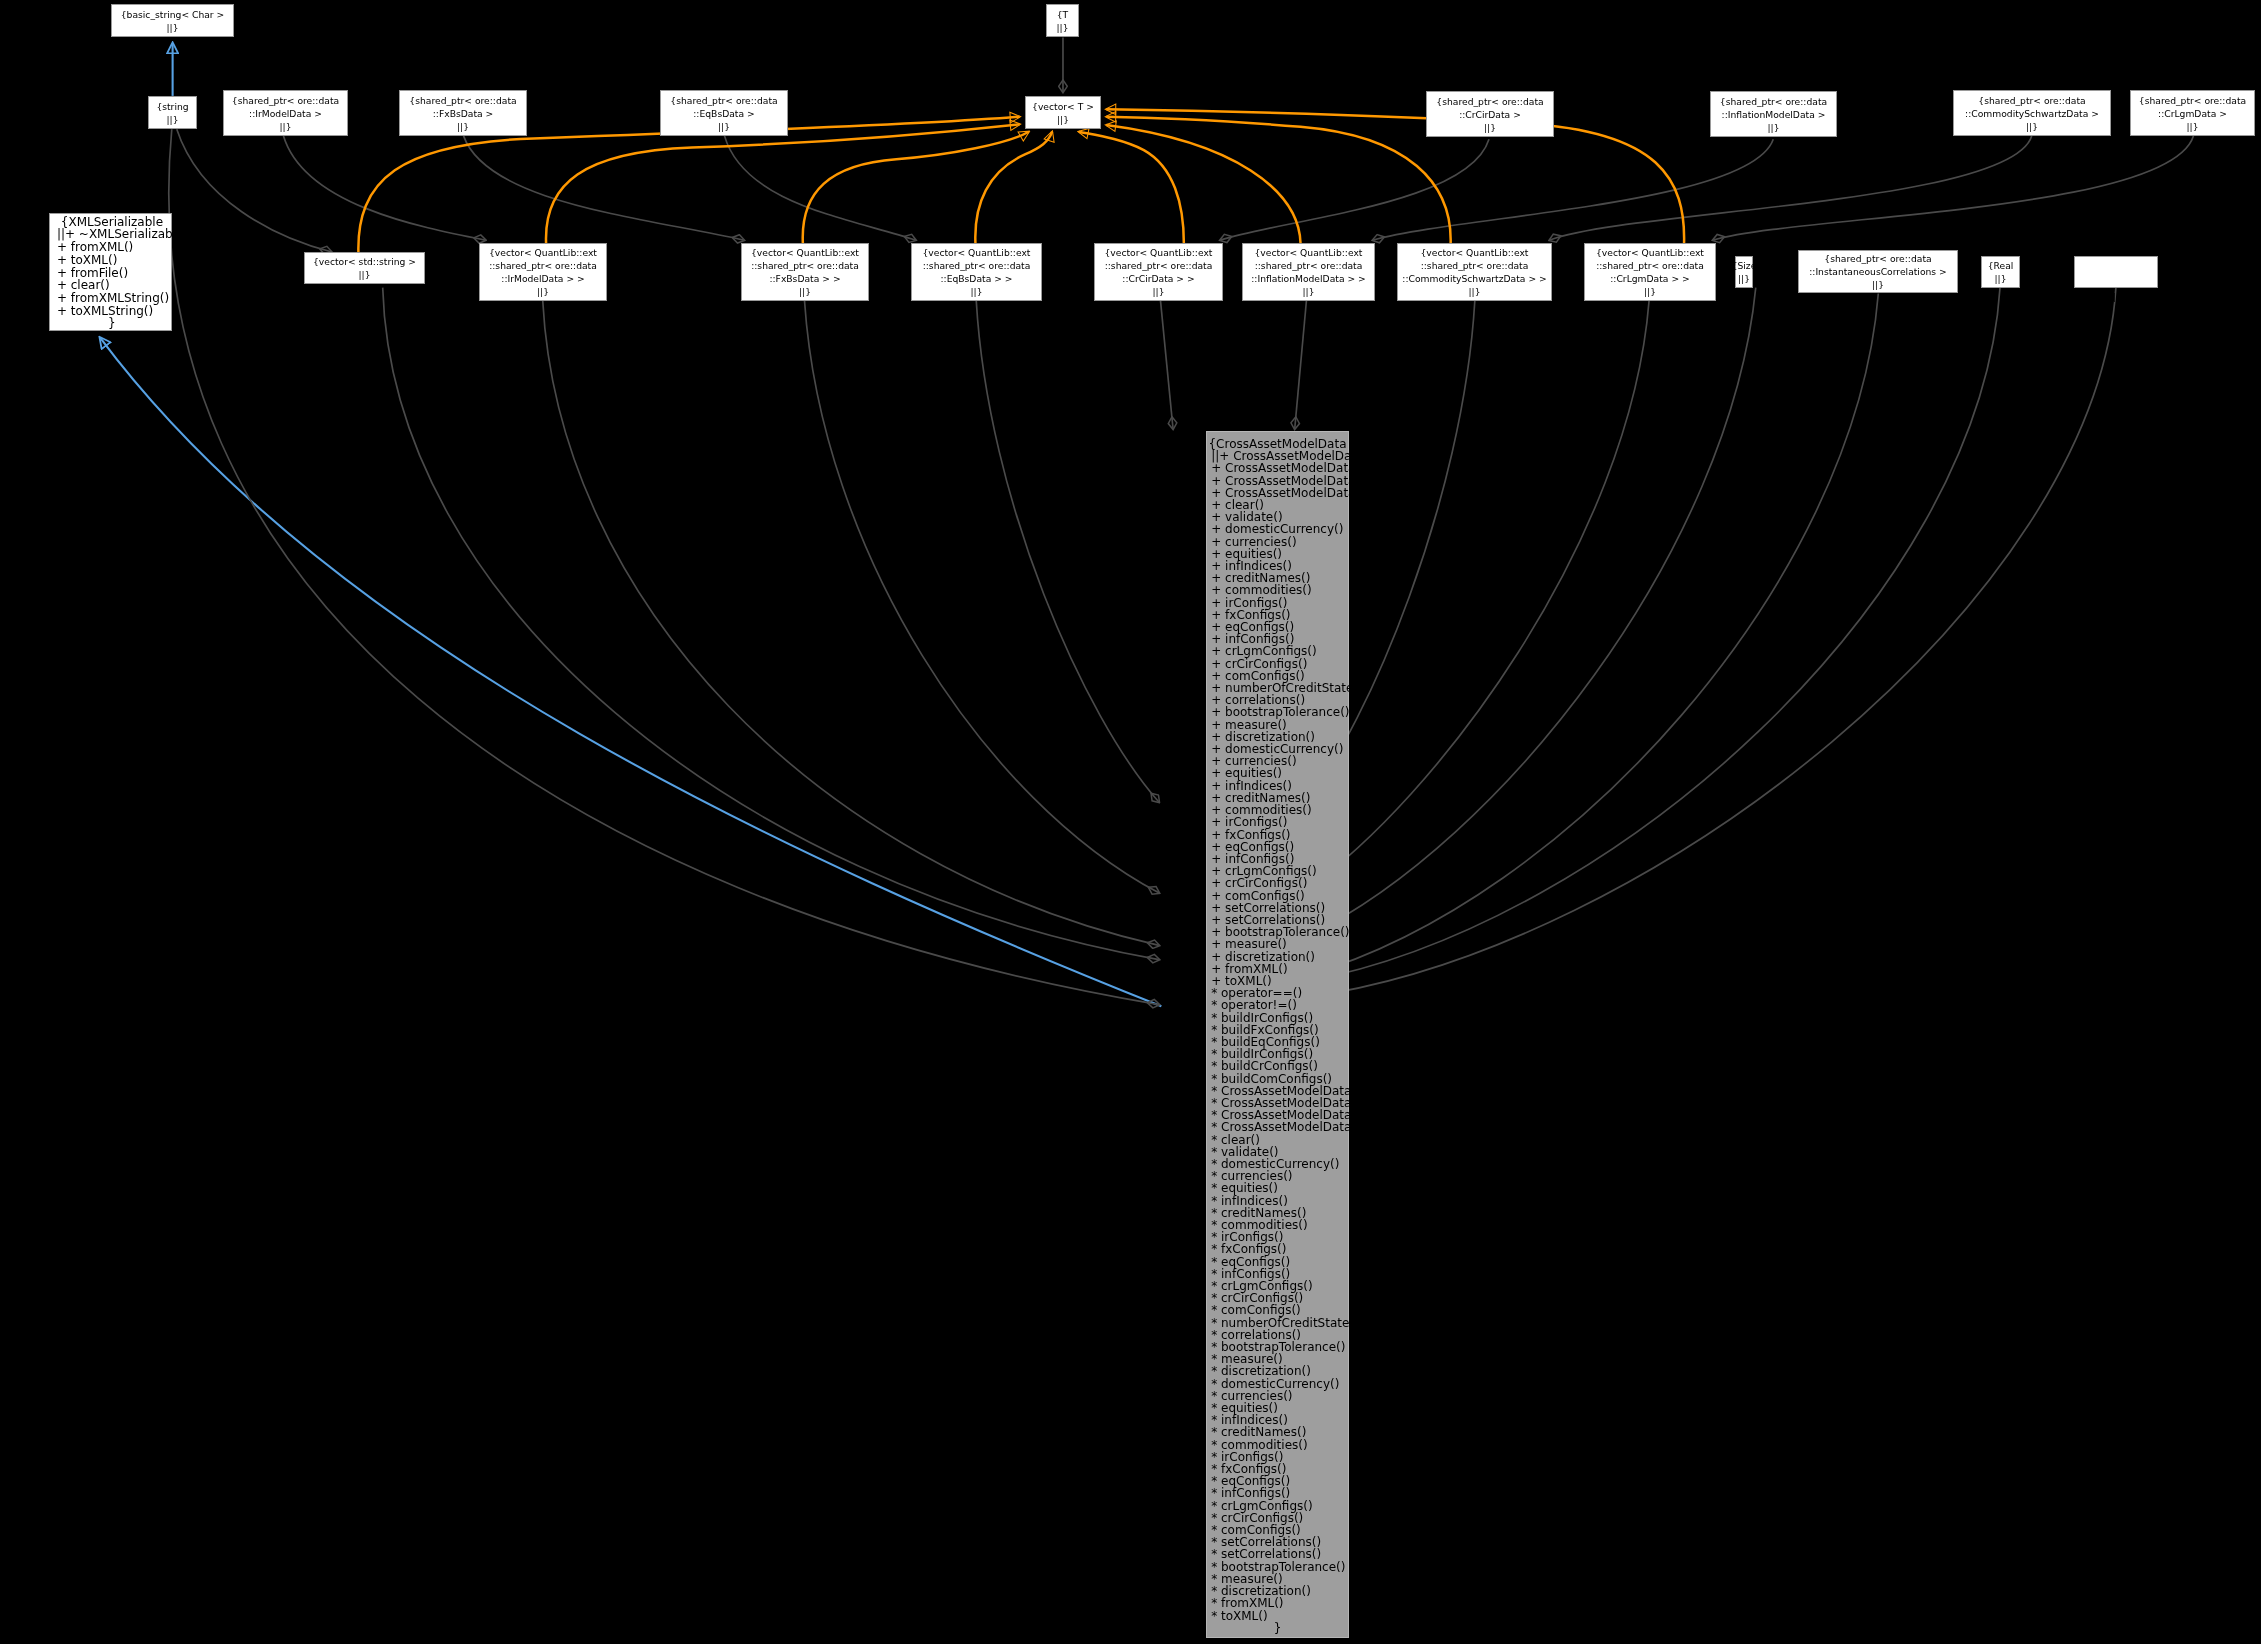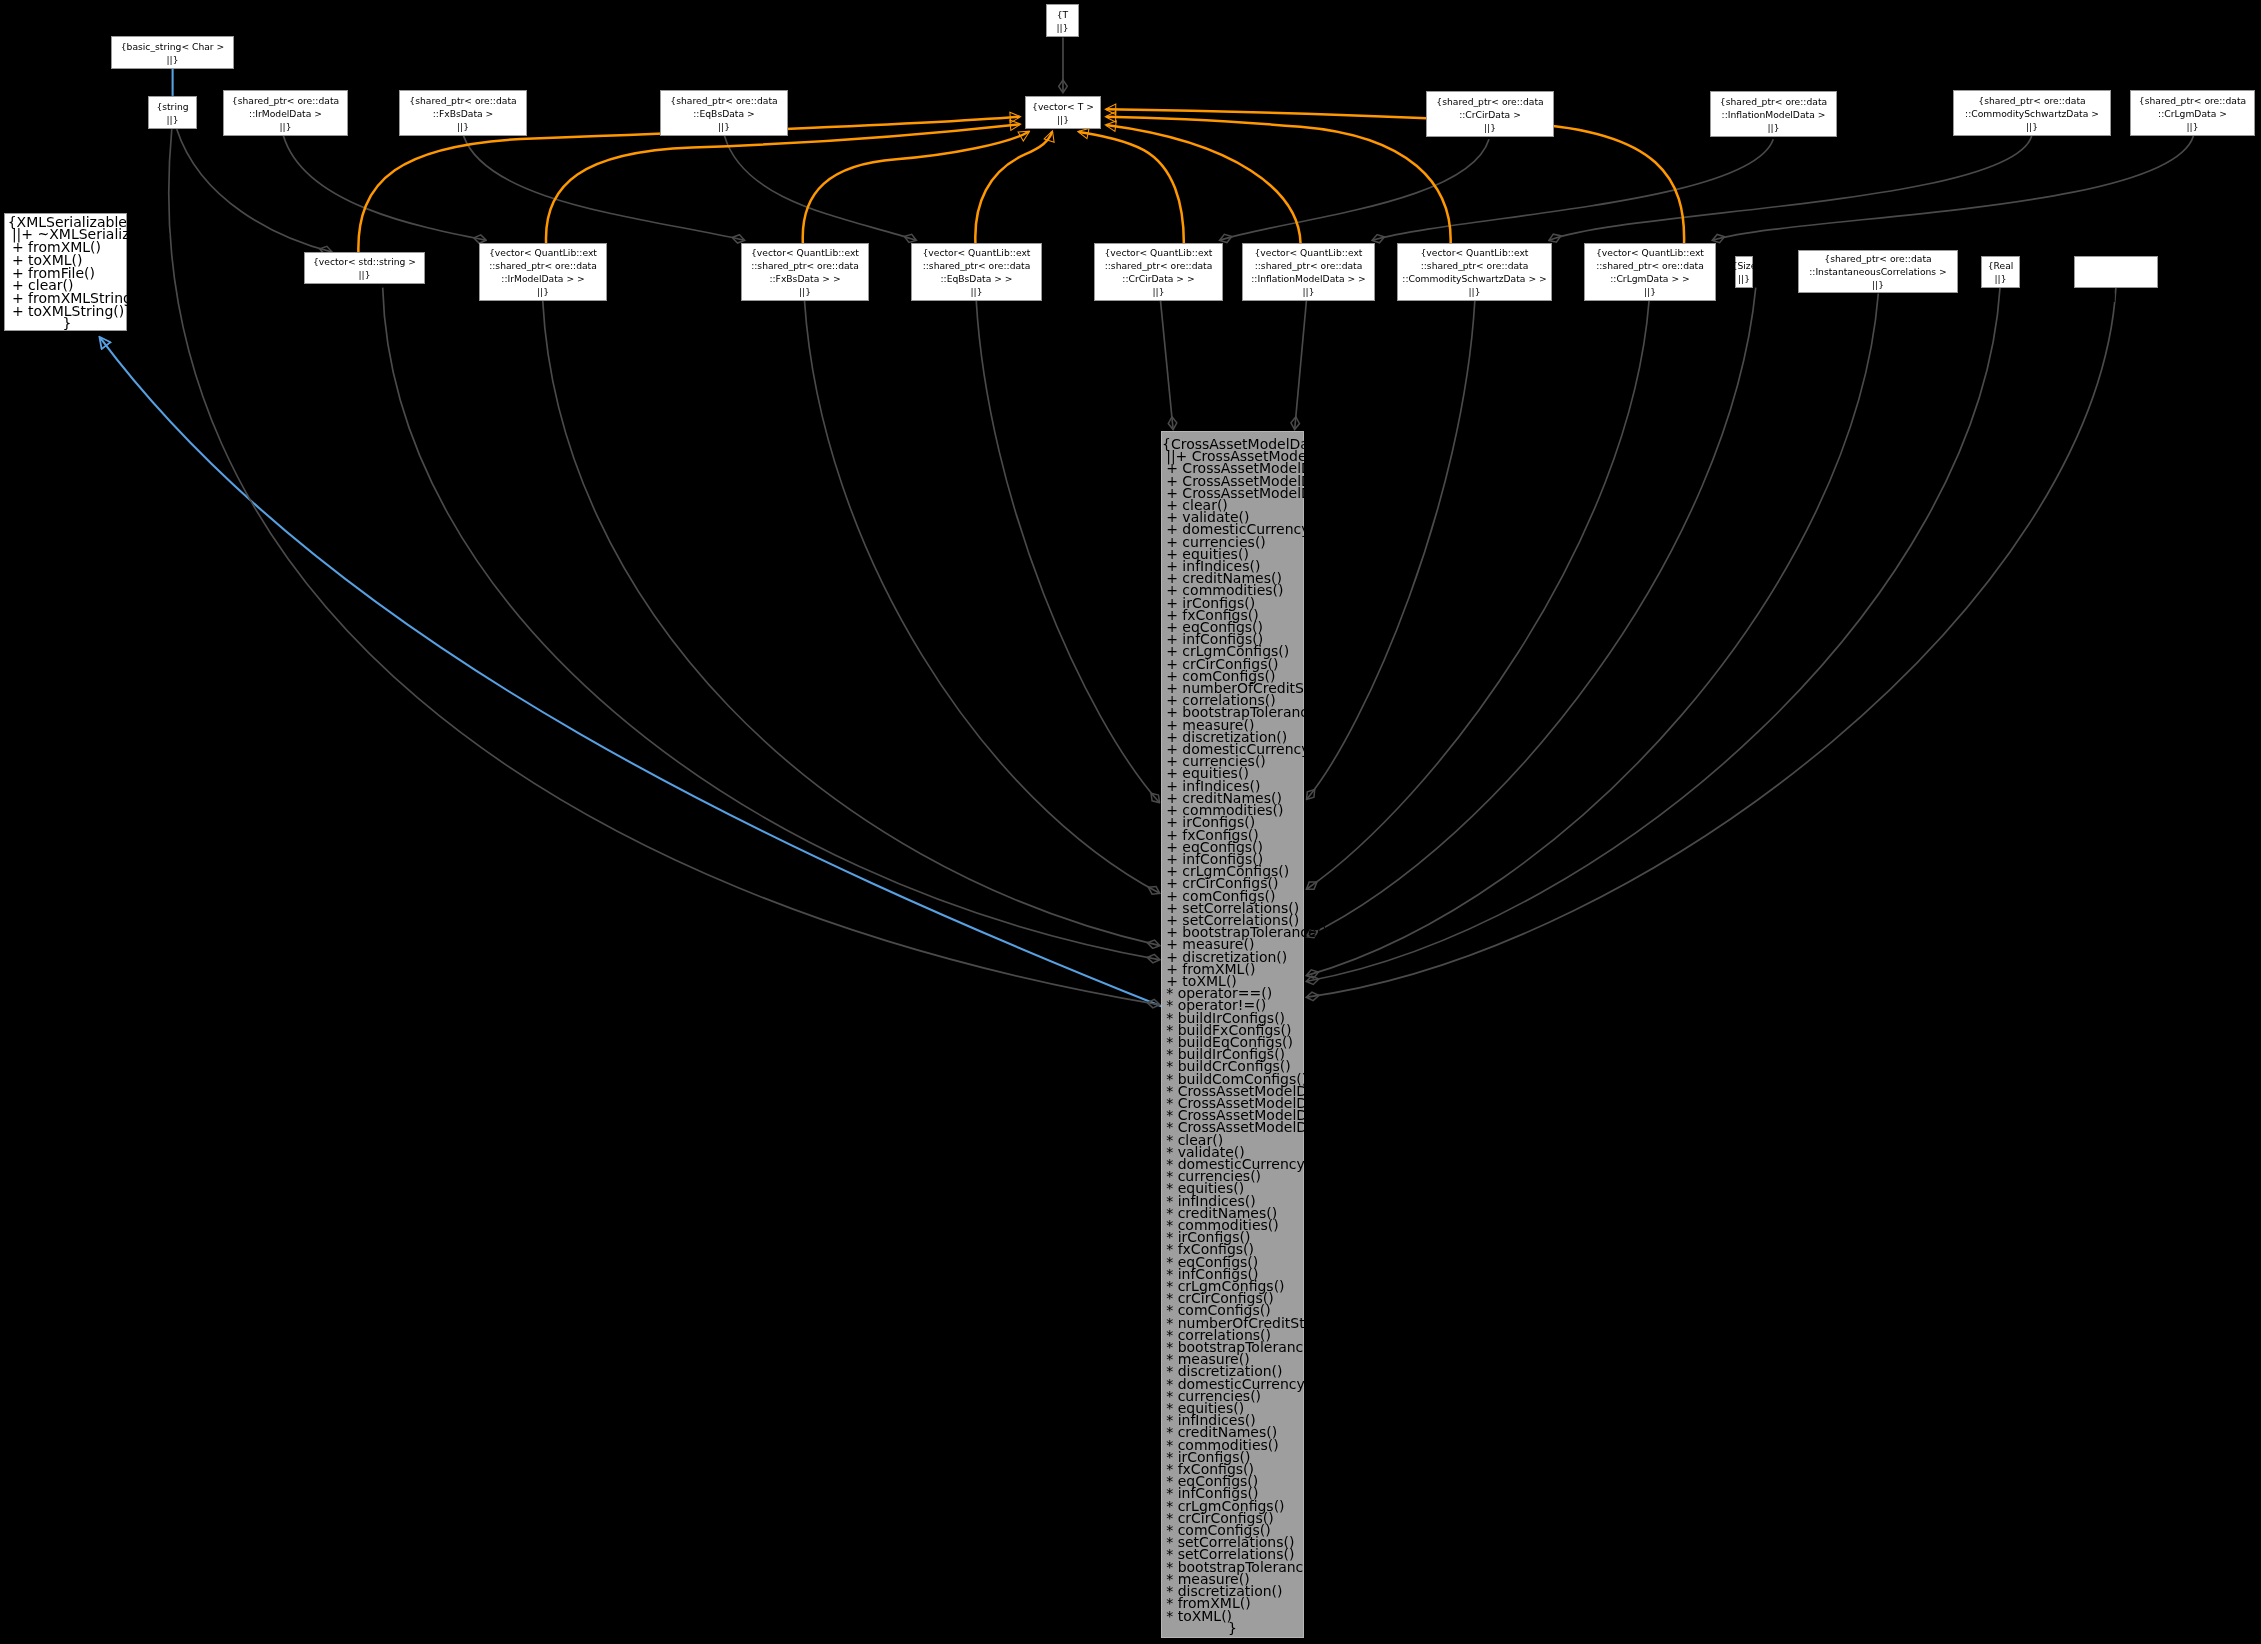--- a/index.html
+++ b/index.html
@@ -4,21 +4,21 @@
 <style>
   html,body{margin:0;padding:0;background:#000;}
   #canvas{position:relative;width:2261px;height:1644px;background:var(--bg,#000);
           font-family:"DejaVu Sans","Liberation Sans",sans-serif;overflow:hidden;}
   #edges{position:absolute;left:0;top:0;width:2261px;height:1644px;}
   .node{position:absolute;background:var(--box-fill,#fff);border:1.7px solid var(--box-border,#9a9a9a);
         box-sizing:border-box;color:var(--text,#000);display:flex;flex-direction:column;
         justify-content:center;align-items:center;text-align:center;
         font-size:9.2px;line-height:13px;white-space:nowrap;}
   .bigbox{position:absolute;box-sizing:border-box;border:1.7px solid;color:var(--text,#000);
-          font-size:14px;}
+          font-size:12px;margin-left:45px;}
   #xmlser{left:4.2px;top:213px;width:123px;height:118px;background:var(--box-fill,#fff);
           border-color:var(--box-border,#9a9a9a);line-height:12.7px;padding:1.7px 0 0 2.5px;}
   #central{left:1161px;top:431px;width:143px;height:1207px;background:var(--central-fill,#9e9e9e);
            border-color:var(--central-border,#b6b6b6);line-height:12.2px;padding-top:6px;}
   .ttl{text-align:center;white-space:nowrap;}
   .members .ln{text-align:left;padding-left:4.2px;white-space:nowrap;}
   .closing{text-align:center;}
   svg path{fill:none;}
   .eg{stroke:var(--edge-gray,#4a4a4a);stroke-width:2;}
   .eo{stroke:var(--edge-orange,#ff9800);stroke-width:3;}
@@ -192,21 +192,21 @@
         <div class="ln">* bootstrapTolerance()</div>
         <div class="ln">* measure()</div>
         <div class="ln">* discretization()</div>
         <div class="ln">* fromXML()</div>
         <div class="ln">* toXML()</div>
       </div>
     <div class="closing">}</div>
   </div>
 
   <div id="nodes">
-      <div class="node" style="left: 111px; top: 4.2px; width: 123px; height: 33px; margin-top: 32px;">
+      <div class="node" style="left: 111px; top: 4.2px; width: 123px; height: 33px;">
         <div>{basic_string&lt; Char &gt;</div>
         <div>||}</div>
       </div>
       <div class="node" style="left: 1046px; top: 4.2px; width: 33px; height: 33px;">
         <div>{T</div>
         <div>||}</div>
       </div>
       <div class="node" style="left: 148px; top: 96px; width: 49px; height: 33px; text-align: right;">
         <div>{string</div>
         <div>||}</div>

